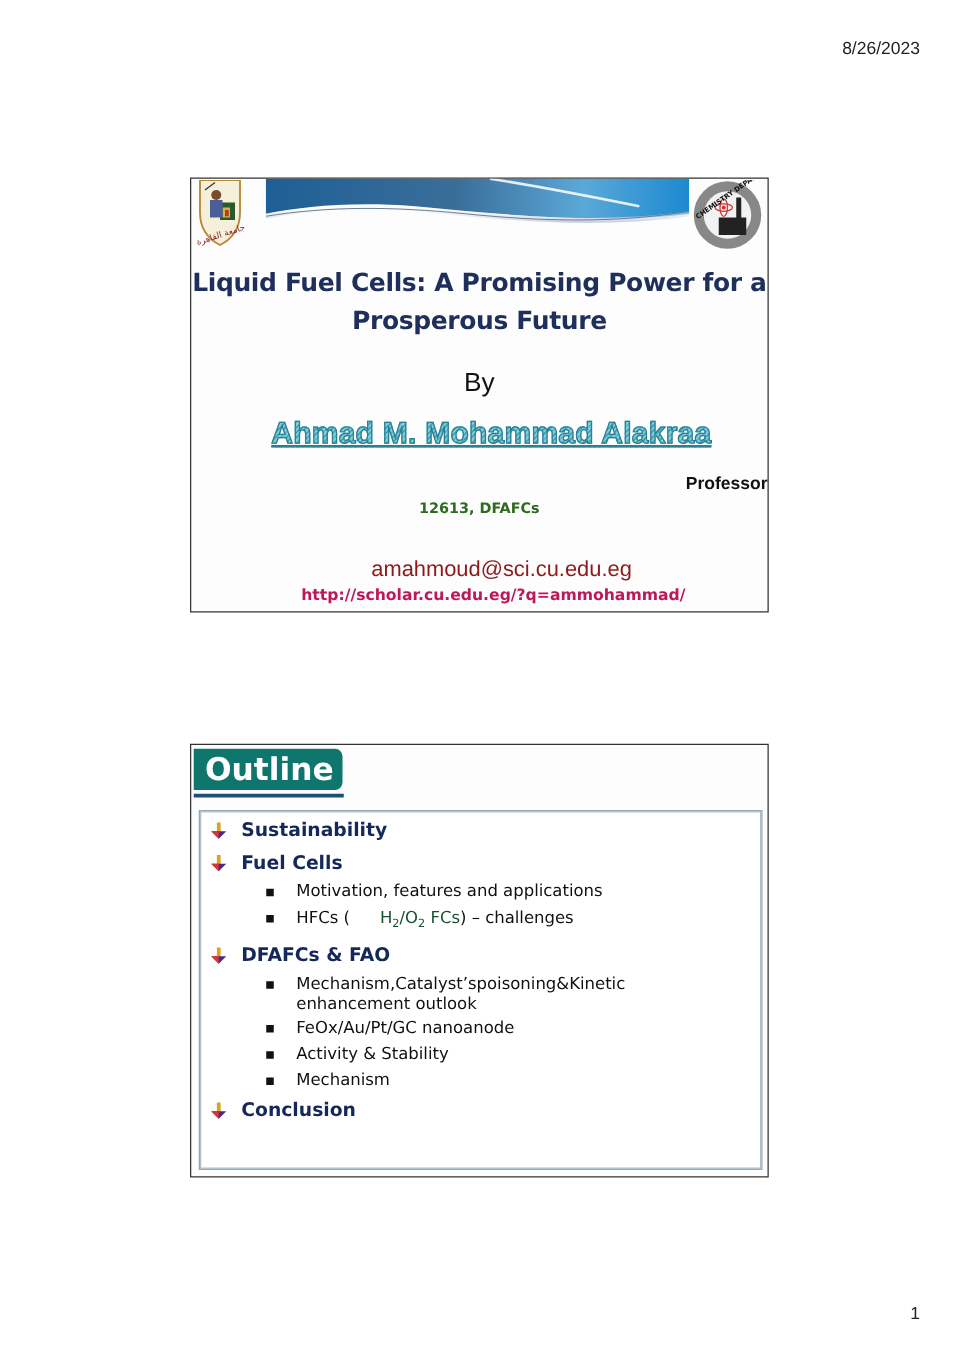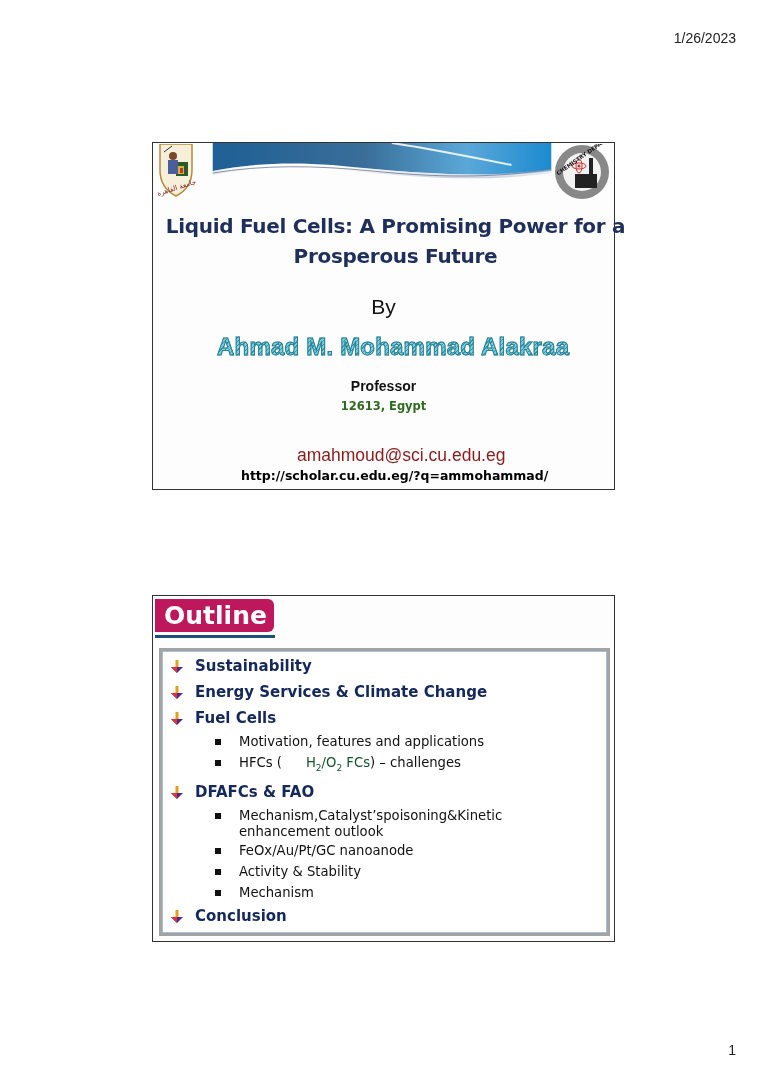--- a/index.html
+++ b/index.html
@@ -18,73 +18,73 @@
   .slide2 { top: 595px; height: 347px; }
 
   
   .wave { position: absolute; left: 0; top: 0; width: 100%; height: 40px; }
   .logo-left { position: absolute; left: 1px; top: 1px; width: 44px; height: 54px; }
   .logo-right { position: absolute; right: 1px; top: 1px; width: 62px; height: 56px; }
 
   .s1-title {
     position: absolute; top: 68px; left: 0; width: 100%; text-align: center;
     font-family: "DejaVu Sans", sans-serif; font-weight: bold; font-size: 20px;
-    line-height: 30px; color: #1f2f5c; letter-spacing: -0.3px; margin-left: 12px;
+    line-height: 30px; color: #1f2f5c; letter-spacing: -0.3px;
   }
   .s1-by { position: absolute; top: 152px; left: 0; width: 100%; text-align: center; font-size: 21px; color: #111; }
   .s1-author {
     position: absolute; top: 190px; left: 64px; font-family: "Liberation Sans", sans-serif;
     font-weight: bold; font-size: 24px; color: #5fb8c8;
     -webkit-text-stroke: 1px #2b7f93; letter-spacing: 0.2px;
     background: repeating-linear-gradient(135deg, #7fd0de 0 2px, #3a95a8 2px 3px);
-    -webkit-background-clip: text; background-clip: text; -webkit-text-fill-color: transparent;
-  }
-  .s1-role { position: absolute; top: 235px; left: 0; width: 100%; text-align: center; font-weight: bold; font-size: 14px; color: #111; }
+    -webkit-background-clip: text; background-clip: text; text-decoration: underline; -webkit-text-fill-color: transparent;
+  }
+  .s1-role { position: absolute; top: 235px; left: 0; width: 100%; text-align: right; font-weight: bold; font-size: 14px; color: #111; }
   .s1-affil {
     position: absolute; top: 254px; left: 0; width: 100%; text-align: center;
     font-family: "DejaVu Sans", sans-serif; font-weight: bold; font-size: 11.5px; line-height: 18px; color: #2e6a1f;
   }
   .s1-email { position: absolute; top: 302px; left: 144px; font-size: 17.5px; color: #8c1a1a; }
   .s1-url {
     position: absolute; top: 325px; left: 88px; font-family: "DejaVu Sans", sans-serif;
-    font-weight: bold; font-size: 12.5px; color: #000000;
+    font-weight: bold; font-size: 12.5px; color: #be185d;
   }
 
   
   .outline-tab {
     position: absolute; left: 2px; top: 3px; width: 119px; height: 33px;
-    background: #be185d; border-radius: 0 6px 6px 0; box-sizing: border-box;
+    background: #0f766e; border-radius: 0 6px 6px 0; box-sizing: border-box;
   }
   .outline-tab span {
     display: block; color: #fff; font-family: "DejaVu Sans", sans-serif; font-weight: bold;
     font-size: 25px; line-height: 33px; padding-left: 9px;
   }
   .outline-underline { position: absolute; left: 2px; top: 39px; width: 120px; height: 3px; background: #1d4f7a; }
   .outline-box {
     position: absolute; left: 6px; top: 52px; width: 451px; height: 288px;
-    border: 3px solid #a3a3a3; box-sizing: border-box; background: #ffffff;
+    border: 1px solid #a3a3a3; box-sizing: border-box; background: #ffffff;
     box-shadow: inset 0 0 0 1px #a7c0d6;
   }
   .list { position: absolute; left: 8px; top: 2px; right: 4px; }
   .item { display: flex; align-items: flex-start; }
   .l1 { height: 26px; }
   .l1 .txt {
     font-family: "DejaVu Sans", sans-serif; font-weight: bold; font-size: 15px; line-height: 26px; color: #15285a;
   }
   .l2 { padding-left: 45px; }
   .l2 .txt { font-family: "DejaVu Sans", sans-serif; font-size: 13.2px; line-height: 21px; color: #111; }
   .arrow { width: 14px; height: 26px; margin-right: 11px; position: relative; flex: none; }
   .sq { width: 6px; height: 6px; background: #111; margin: 8px 18px 0 0; flex: none; }
   .red { color: #14532d; margin-left: 24px; }
   .just-line { display: flex; width: 380px; }
 </style>
 </head>
 <body>
 
-<div class="date">1/26/2023</div>
+<div class="date">8/26/2023</div>
 
 <div class="slide slide1">
   <svg class="wave" viewBox="0 0 463 40" preserveAspectRatio="none">
     <defs>
       <linearGradient id="wg" x1="0" y1="0" x2="1" y2="0">
         <stop offset="0" stop-color="#1e5f95"></stop>
         <stop offset="0.45" stop-color="#3a6e99"></stop>
         <stop offset="0.75" stop-color="#5aa8d8"></stop>
         <stop offset="1" stop-color="#1c8ad0"></stop>
       </linearGradient>
@@ -122,21 +122,21 @@
   </svg>
 
   <div class="s1-title">
     <div>Liquid Fuel Cells: A Promising Power for a</div>
     <div>Prosperous Future</div>
   </div>
   <div class="s1-by">By</div>
   <div class="s1-author">Ahmad M. Mohammad Alakraa</div>
   <div class="s1-role">Professor</div>
   <div class="s1-affil">
-    <div>12613, Egypt</div>
+    <div>12613, DFAFCs</div>
   </div>
   <div class="s1-email">amahmoud@sci.cu.edu.eg</div>
   <div class="s1-url">http://scholar.cu.edu.eg/?q=ammohammad/</div>
 </div>
 
 <div class="slide slide2">
   <div class="outline-tab">
     <span>Outline</span>
   </div>
   <div class="outline-underline"></div>
@@ -146,28 +146,20 @@
 
       <div class="item l1">
         <svg class="arrow" viewBox="0 0 14 26">
             <rect x="5.5" y="7" width="3" height="8" fill="#e0a020"></rect>
             <path d="M1 14 L13 14 L7 20 Z" fill="#4a2a8a"></path>
             <path d="M1 14 L7 14 L7 20 Z" fill="#d33"></path>
           </svg>
         <span class="txt">Sustainability</span>
       </div>
 
-      <div class="item l1">
-        <svg class="arrow" viewBox="0 0 14 26">
-            <rect x="5.5" y="7" width="3" height="8" fill="#e0a020"></rect>
-            <path d="M1 14 L13 14 L7 20 Z" fill="#4a2a8a"></path>
-            <path d="M1 14 L7 14 L7 20 Z" fill="#d33"></path>
-          </svg>
-        <span class="txt">Energy Services &amp; Climate Change</span>
-      </div>
 
       <div class="item l1">
         <svg class="arrow" viewBox="0 0 14 26">
             <rect x="5.5" y="7" width="3" height="8" fill="#e0a020"></rect>
             <path d="M1 14 L13 14 L7 20 Z" fill="#4a2a8a"></path>
             <path d="M1 14 L7 14 L7 20 Z" fill="#d33"></path>
           </svg>
         <span class="txt">Fuel Cells</span>
       </div>
       <div class="item l2">

